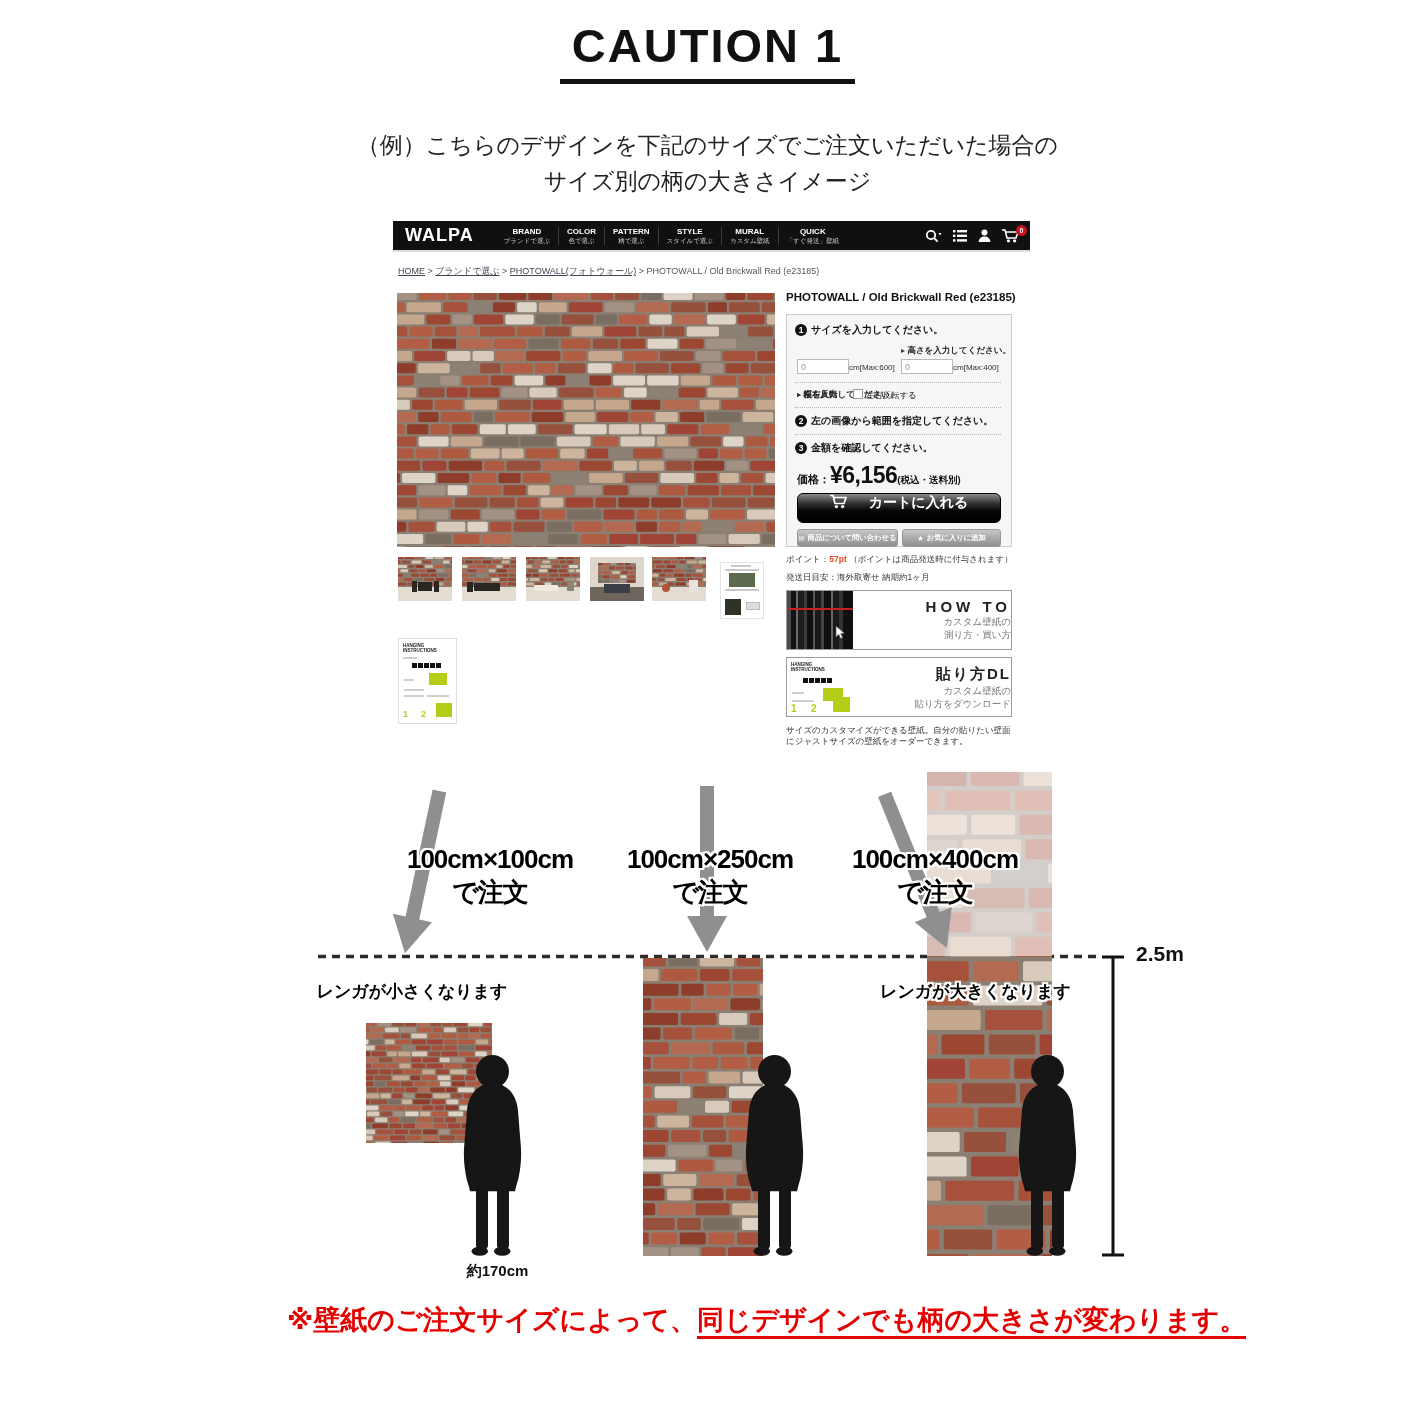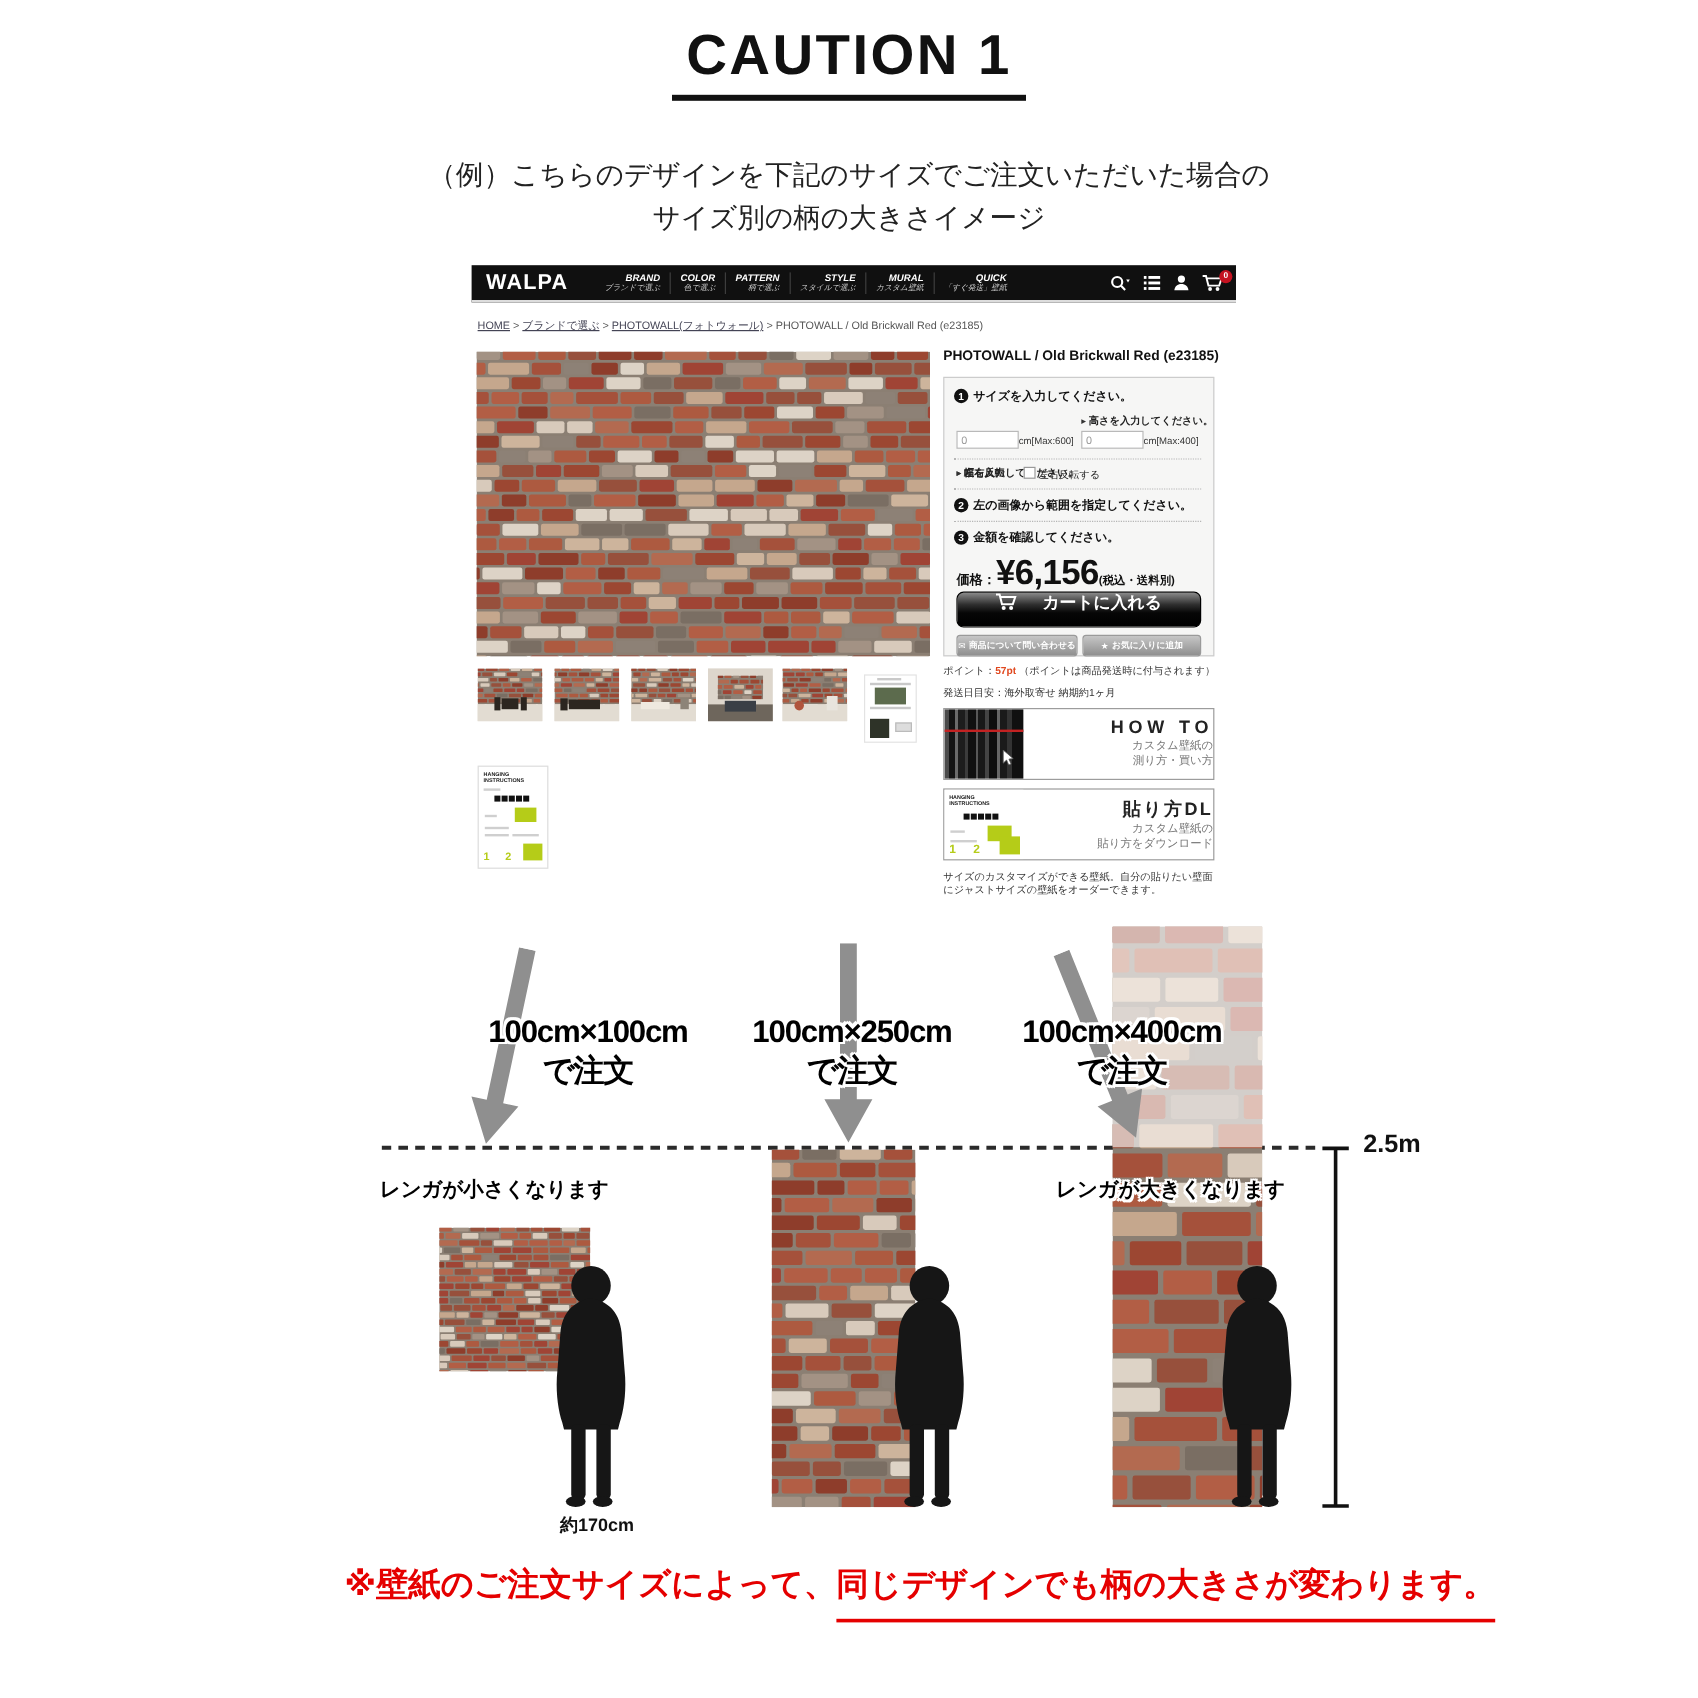--- a/index.html
+++ b/index.html
@@ -14,21 +14,21 @@
   .subtitle{left:0;width:1415px;text-align:center;font-size:23px;color:#222;}
   .subtitle.l1{top:130px;}
   .subtitle.l2{top:166px;}
 
   
   .shot{left:393px;top:217px;width:637px;height:540px;background:#fff;font-family:"Liberation Sans","DejaVu Sans",sans-serif;}
   .navbar{position:absolute;left:0;top:4px;width:637px;height:29px;background:#101010;border-bottom:2px solid #ddd;
           display:flex;align-items:center;}
   .logo{color:#fff;font-size:18px;font-weight:800;letter-spacing:1px;margin-left:12px;}
   .menu{display:flex;margin-left:22px;height:100%;align-items:center;}
-  .menu-item{padding:0 8px;border-left:1px solid #3d3d3d;text-align:right;cursor:pointer;font-style:italic;}
+  .menu-item{padding:0 8px;border-left:1px solid #3d3d3d;text-align:center;cursor:pointer;}
   .menu-item:first-child{border-left:none;}
   .menu-en{color:#fff;font-size:8px;font-weight:700;line-height:10px;}
   .menu-jp{color:#cfcfcf;font-size:6.5px;line-height:8px;white-space:nowrap;}
   .navicons{margin-left:auto;margin-right:10px;display:flex;align-items:center;gap:11px;}
   .navicons svg{display:block;}
   .cart-wrap{position:relative;}
   .cart-badge{position:absolute;right:-7px;top:-4px;width:11px;height:11px;border-radius:50%;
               background:#c41220;color:#fff;font-size:7px;font-weight:700;text-align:center;line-height:11px;}
   .crumbs{position:absolute;left:5px;top:48px;font-size:9px;color:#555;white-space:nowrap;}
   .crumbs a{color:#445;text-decoration:underline;cursor:pointer;}
@@ -60,21 +60,21 @@
          text-align:center;line-height:12px;flex:0 0 12px;}
   .flabel{position:absolute;font-size:8.5px;font-weight:700;color:#222;}
   .flabel .tri{color:#333;font-size:8px;}
   .mini-input{position:absolute;width:44px;height:13px;border:1px solid #b9b9b9;background:#fff;font-size:9px;
               color:#999;padding:0 3px;font-family:inherit;}
   .unit{position:absolute;font-size:8px;color:#333;}
   .dots{position:absolute;left:8px;width:206px;border-top:1px dotted #b5b5b5;}
   .cbx{display:inline-block;width:8px;height:8px;border:1px solid #999;background:#fff;vertical-align:-1px;}
   .pricerow{position:absolute;left:10px;top:147px;white-space:nowrap;}
   .pr-label{font-size:11px;font-weight:700;}
-  .pr-value{font-size:29px;font-weight:800;letter-spacing:-0.5px;margin-top:18px;}
+  .pr-value{font-size:23px;font-weight:800;letter-spacing:-0.5px;margin-top:18px;}
   .pr-note{font-size:9.5px;font-weight:700;}
   .cartbtn{position:absolute;left:10px;top:178px;width:202px;height:28px;border:1px solid #000;border-radius:6px;
            background:linear-gradient(180deg,#8a8a8a 0%,#2f2f2f 35%,#060606 60%,#000 100%);
            color:#fff;font-size:14px;font-weight:700;display:flex;align-items:flex-start;justify-content:center;gap:21px;cursor:pointer;}
   .smallbtn{position:absolute;top:214px;height:16px;border:1px solid #9a9a9a;border-radius:3px;
             background:linear-gradient(180deg,#c6c6c6,#8f8f8f);color:#fff;font-size:7.3px;font-weight:700;
             display:flex;align-items:center;justify-content:center;gap:3px;cursor:pointer;white-space:nowrap;}
   .pts{position:absolute;left:393px;top:337px;font-size:8.5px;color:#333;white-space:nowrap;}
   .pts .hot{color:#e0471e;font-weight:700;}
   .ship{position:absolute;left:393px;top:355px;font-size:8.5px;color:#333;}
@@ -100,21 +100,21 @@
   .halo{text-shadow:-2px -2px 0 #fff,2px -2px 0 #fff,-2px 2px 0 #fff,2px 2px 0 #fff,0 -2px 0 #fff,0 2px 0 #fff,-2px 0 0 #fff,2px 0 0 #fff;}
   .size-note{z-index:4;font-size:17px;font-weight:800;color:#000;white-space:nowrap;}
   .sil{z-index:5;}
   .h25{z-index:4;font-size:21px;font-weight:800;}
   .p170{z-index:4;font-size:15px;font-weight:800;}
 
   
   .notes{left:287px;top:1305px;width:860px;color:#e50000;font-weight:700;}
   .note-line{font-size:27px;line-height:30px;white-space:nowrap;}
   .note-line.n2{margin-top:17px;}
-  .uline{border-bottom:3px solid #e50000;padding-bottom:14px;text-align:center;}
+  .uline{border-bottom:3px solid #e50000;padding-bottom:1px;text-align:center;}
 </style>
 </head>
 <body>
 
 <div class="canvas">
 
   <div class="abs caution-title"><span>CAUTION 1</span></div>
   <div class="abs subtitle l1">（例）こちらのデザインを下記のサイズでご注文いただいた場合の</div>
   <div class="abs subtitle l2">サイズ別の柄の大きさイメージ</div>
 

